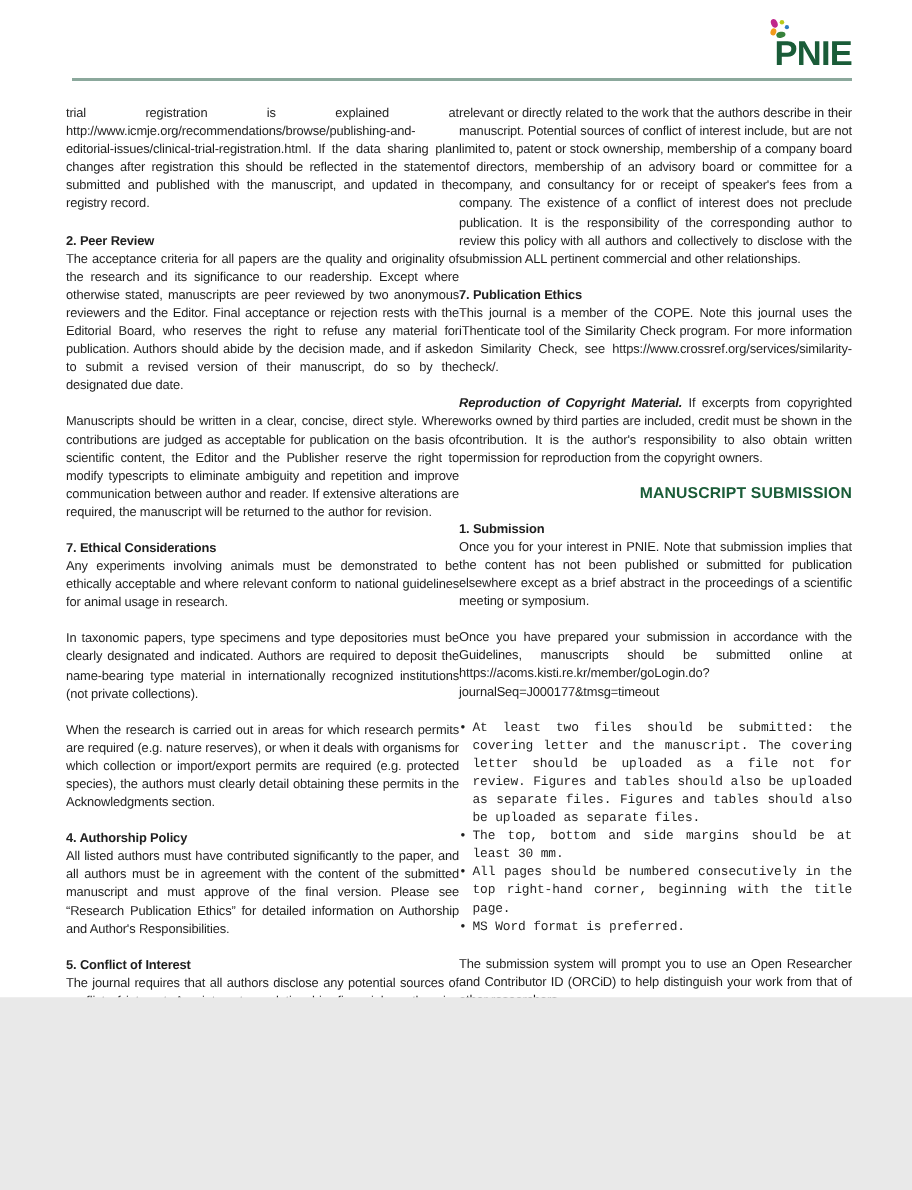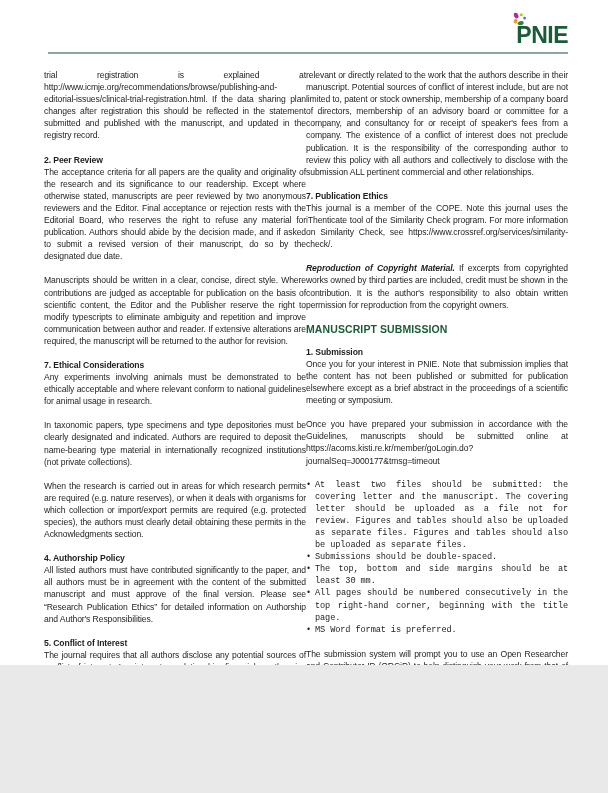--- a/index.html
+++ b/index.html
@@ -20,21 +20,21 @@
   .rule{border:0;border-top:2px solid #8ba89c;margin:6px 0 0 4px;}
   
   .columns{display:flex;margin-top:15px;}
   .col{
     flex:1;min-width:0;text-align:justify;
     font-size:8.6px;line-height:12.1px;letter-spacing:-0.1px;
   }
   .col p{margin:0 0 12px;}
   .col h3{font-size:8.6px;line-height:12.1px;margin:0;font-weight:bold;text-align:left;}
   .section-heading{
-    color:#1a5c38;text-align:left;font-size:10.5px;font-weight:bold;
+    color:#1a5c38;text-align:right;font-size:10.5px;font-weight:bold;
     margin:3px 0 11px;letter-spacing:0.1px;
   }
   .breakurl{overflow-wrap:anywhere;}
   .lead{font-weight:bold;font-style:italic;}
   ul.bullets{margin:0 0 12px;padding:0;list-style:none;}
   ul.bullets li{padding-left:9px;position:relative;margin:0;font-family:Liberation Mono, monospace;}
   ul.bullets li::before{content:"\2022";position:absolute;left:0;top:0;}
 </style>
 </head>
 <body>
@@ -89,21 +89,20 @@
 
       <h2 class="section-heading">MANUSCRIPT SUBMISSION</h2>
 
       <h3>1. Submission</h3>
       <p>Once you for your interest in PNIE. Note that submission implies that the content has not been published or submitted for publication elsewhere except as a brief abstract in the proceedings of a scientific meeting or symposium.</p>
 
       <p class="breakurl">Once you have prepared your submission in accordance with the Guidelines, manuscripts should be submitted online at https://acoms.kisti.re.kr/member/goLogin.do?journalSeq=J000177&amp;tmsg=timeout</p>
 
       <ul class="bullets">
         <li>At least two files should be submitted: the covering letter and the manuscript. The covering letter should be uploaded as a file not for review. Figures and tables should also be uploaded as separate files. Figures and tables should also be uploaded as separate files.</li>
-        <li>Submissions should be double-spaced.</li>
         <li>The top, bottom and side margins should be at least 30 mm.</li>
         <li>All pages should be numbered consecutively in the top right-hand corner, beginning with the title page.</li>
         <li>MS Word format is preferred.</li>
       </ul>
 
       <p>The submission system will prompt you to use an Open Researcher and Contributor ID (ORCiD) to help distinguish your work from that of other researchers.</p>
 
       <p style="margin-bottom:17px;">For help with submissions, please contact:</p>
       <ul class="bullets">
         <li>Homepage: http://www.nie.re.kr</li>

